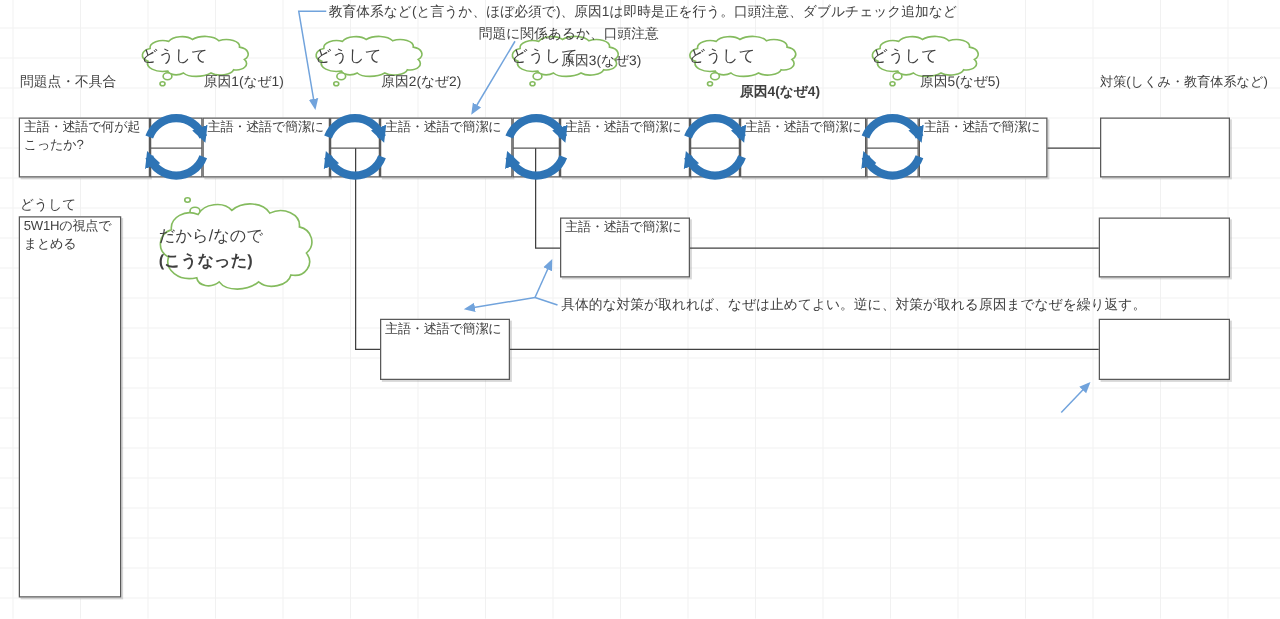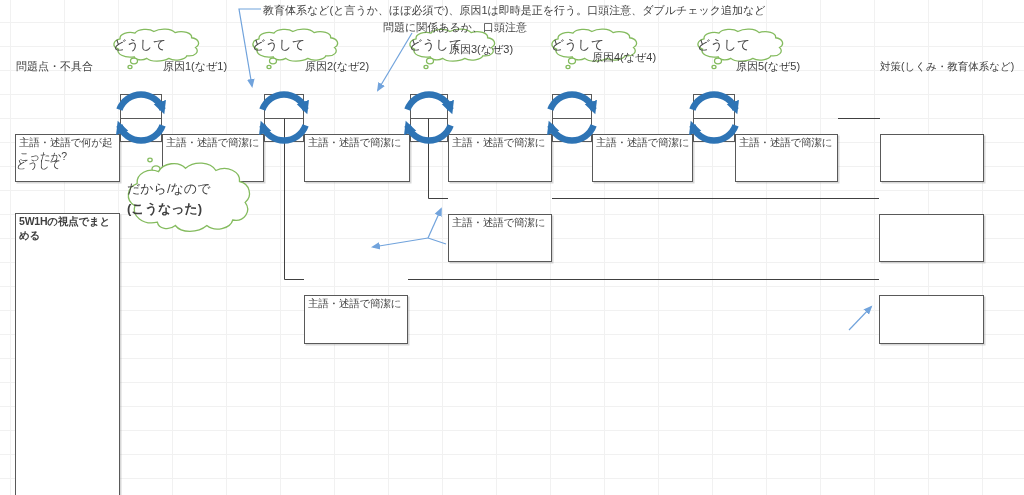--- a/index.html
+++ b/index.html
@@ -7,21 +7,20 @@
     position:relative;width:1024px;height:495px;overflow:hidden;background:#fff;
     background-image:linear-gradient(to right,#f1f1f1 1px,transparent 1px),
                      linear-gradient(to bottom,#f1f1f1 1px,transparent 1px);
     background-size:54px 24px;background-position:10px 22px;
     font-family:"Liberation Sans","DejaVu Sans",sans-serif;color:#3f3f3f;
   }
   .overlay{position:absolute;left:0;top:0;width:1024px;height:495px;pointer-events:none;}
   .shape-box{
     position:absolute;background:#fff;border:1px solid #595959;box-sizing:border-box;
     box-shadow:1.5px 1.5px 0 rgba(140,140,140,.35);
-    margin-top:40px;
   }
   .box-text{
     position:absolute;left:3px;top:1px;right:2px;font-size:10.5px;line-height:1.3;
     letter-spacing:-.2px;white-space:normal;
   }
   .label{position:absolute;font-size:11px;line-height:13px;white-space:nowrap;text-align:center;}
   .note{position:absolute;font-size:11px;line-height:13px;white-space:nowrap;}
   .cloud-text{position:absolute;font-size:13px;line-height:13px;text-align:left;white-space:nowrap;}
 </style>
 </head>
@@ -51,21 +50,21 @@
 
   <div class="shape-box" style="left:448px;top:174px;width:104px;height:48px;">
     <div class="box-text">主語・述語で簡潔に</div>
   </div>
   <div class="shape-box" style="left:304px;top:255px;width:104px;height:49px;">
     <div class="box-text">主語・述語で簡潔に</div>
   </div>
   <div class="shape-box" style="left:879px;top:174px;width:105px;height:48px;"></div>
   <div class="shape-box" style="left:879px;top:255px;width:105px;height:49px;"></div>
 
-  <div class="shape-box" style="left:15px;top:173px;width:105px;height:305px;font-weight:bold;">
+  <div class="shape-box" style="left:15px;top:173px;width:82px;height:305px;">
     <div class="box-text">5W1Hの視点でまとめる</div>
   </div>
 
   <svg class="overlay" viewBox="0 0 1024 495">
     <defs>
       <marker id="mBlue" markerUnits="userSpaceOnUse" markerWidth="18" markerHeight="18" refX="8" refY="8" orient="auto">
         <path d="M0,1.5 L13,8 L0,14.5 Z" fill="#2E74B5"></path>
       </marker>
       <marker id="mThin" markerUnits="userSpaceOnUse" markerWidth="12" markerHeight="12" refX="7" refY="5" orient="auto">
         <path d="M0,1.2 L9,5 L0,8.8 Z" fill="#71A3DC"></path>
@@ -150,29 +149,30 @@
       <ellipse cx="150" cy="160" rx="2.2" ry="1.8"></ellipse>
       <ellipse cx="156" cy="169" rx="4" ry="3.2"></ellipse>
       <use href="#cloudp" transform="translate(127,165) scale(1.125,1.10)"></use>
     </g>
   </svg>
 
   <div class="label" style="left:16px;top:60px;">問題点・不具合</div>
   <div class="label" style="left:163px;top:60px;">原因1(なぜ1)</div>
   <div class="label" style="left:305px;top:60px;">原因2(なぜ2)</div>
   <div class="label" style="left:449px;top:43px;">原因3(なぜ3)</div>
-  <div class="label" style="left:592px;top:51px;">原因4(なぜ4)</div>
+  <div class="label" style="left:592px;top:68px;font-weight:bold;">原因4(なぜ4)</div>
   <div class="label" style="left:736px;top:60px;">原因5(なぜ5)</div>
   <div class="label" style="left:880px;top:60px;font-size:10.5px;">対策(しくみ・教育体系など)</div>
   <div class="label" style="left:16px;top:158px;">どうして</div>
 
   <div class="cloud-text" style="left:113px;top:38px;width:88px;">どうして</div>
   <div class="cloud-text" style="left:252px;top:38px;width:88px;">どうして</div>
   <div class="cloud-text" style="left:409px;top:38px;width:88px;">どうして</div>
   <div class="cloud-text" style="left:551px;top:38px;width:88px;">どうして</div>
   <div class="cloud-text" style="left:697px;top:38px;width:88px;">どうして</div>
   <div class="cloud-text" style="left:127px;top:182px;width:126px;">だから/なので</div>
   <div class="cloud-text" style="left:127px;top:202px;width:126px;font-weight:bold;">(こうなった)</div>
 
   <div class="note" style="left:263px;top:4px;">教育体系など(と言うか、ほぼ必須で)、原因1は即時是正を行う。口頭注意、ダブルチェック追加など</div>
   <div class="note" style="left:383px;top:21px;">問題に関係あるか、口頭注意</div>
+  <div class="note" style="left:449px;top:238px;">具体的な対策が取れれば、なぜは止めてよい。逆に、対策が取れる原因までなぜを繰り返す。</div>
 
 </div>
 
 </body></html>

